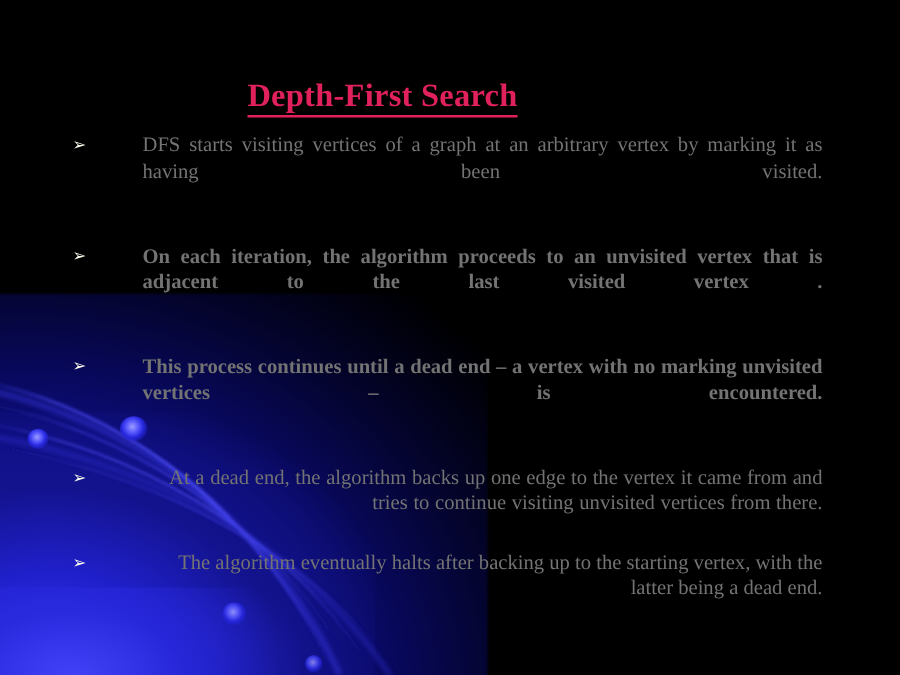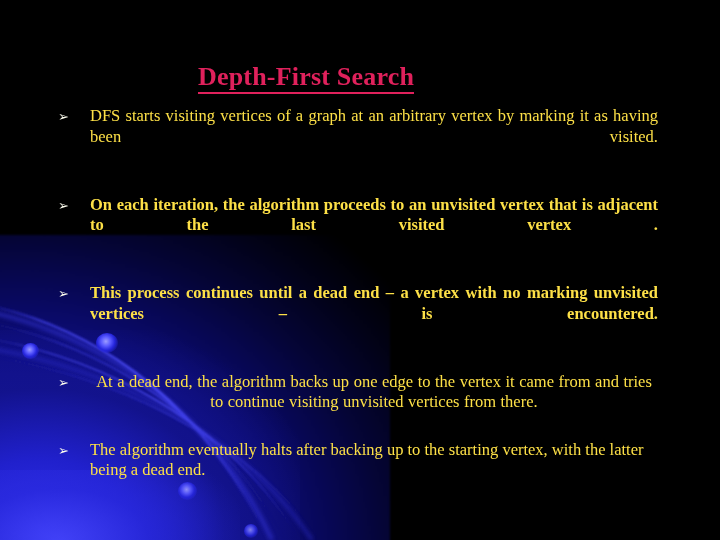--- a/index.html
+++ b/index.html
@@ -116,29 +116,30 @@
     top: 1px;
     width: 18px;
     color: #fffff0;
     font-family: "DejaVu Sans", sans-serif;
     font-size: 13px;
     line-height: 20px;
     text-align: left;
   }
   .bullet-text {
     display: block;
-    color: #fde047;
+    color: #737373;
     font-size: 16.5px;
     line-height: 20.5px;
     text-align: justify;
     text-justify: inter-word;
+    margin-left: 24px;
   }
   .bullet-text.loose  { word-spacing: 0px; }
-  .bullet-text.flat   { text-align: center; word-spacing: .4px; }
-  .bullet-text.snug   { text-align: left; word-spacing: 0px; }
+  .bullet-text.flat   { text-align: right; word-spacing: .4px; }
+  .bullet-text.snug   { text-align: right; word-spacing: 0px; }
   
   .bullet-text.loose::after,
   .bullet-text.j2::after {
     content: "";
     display: inline-block;
     width: 100%;
   }
   .bullet-text.j2 { text-align: justify; font-weight: bold; }
 </style>
 </head>

